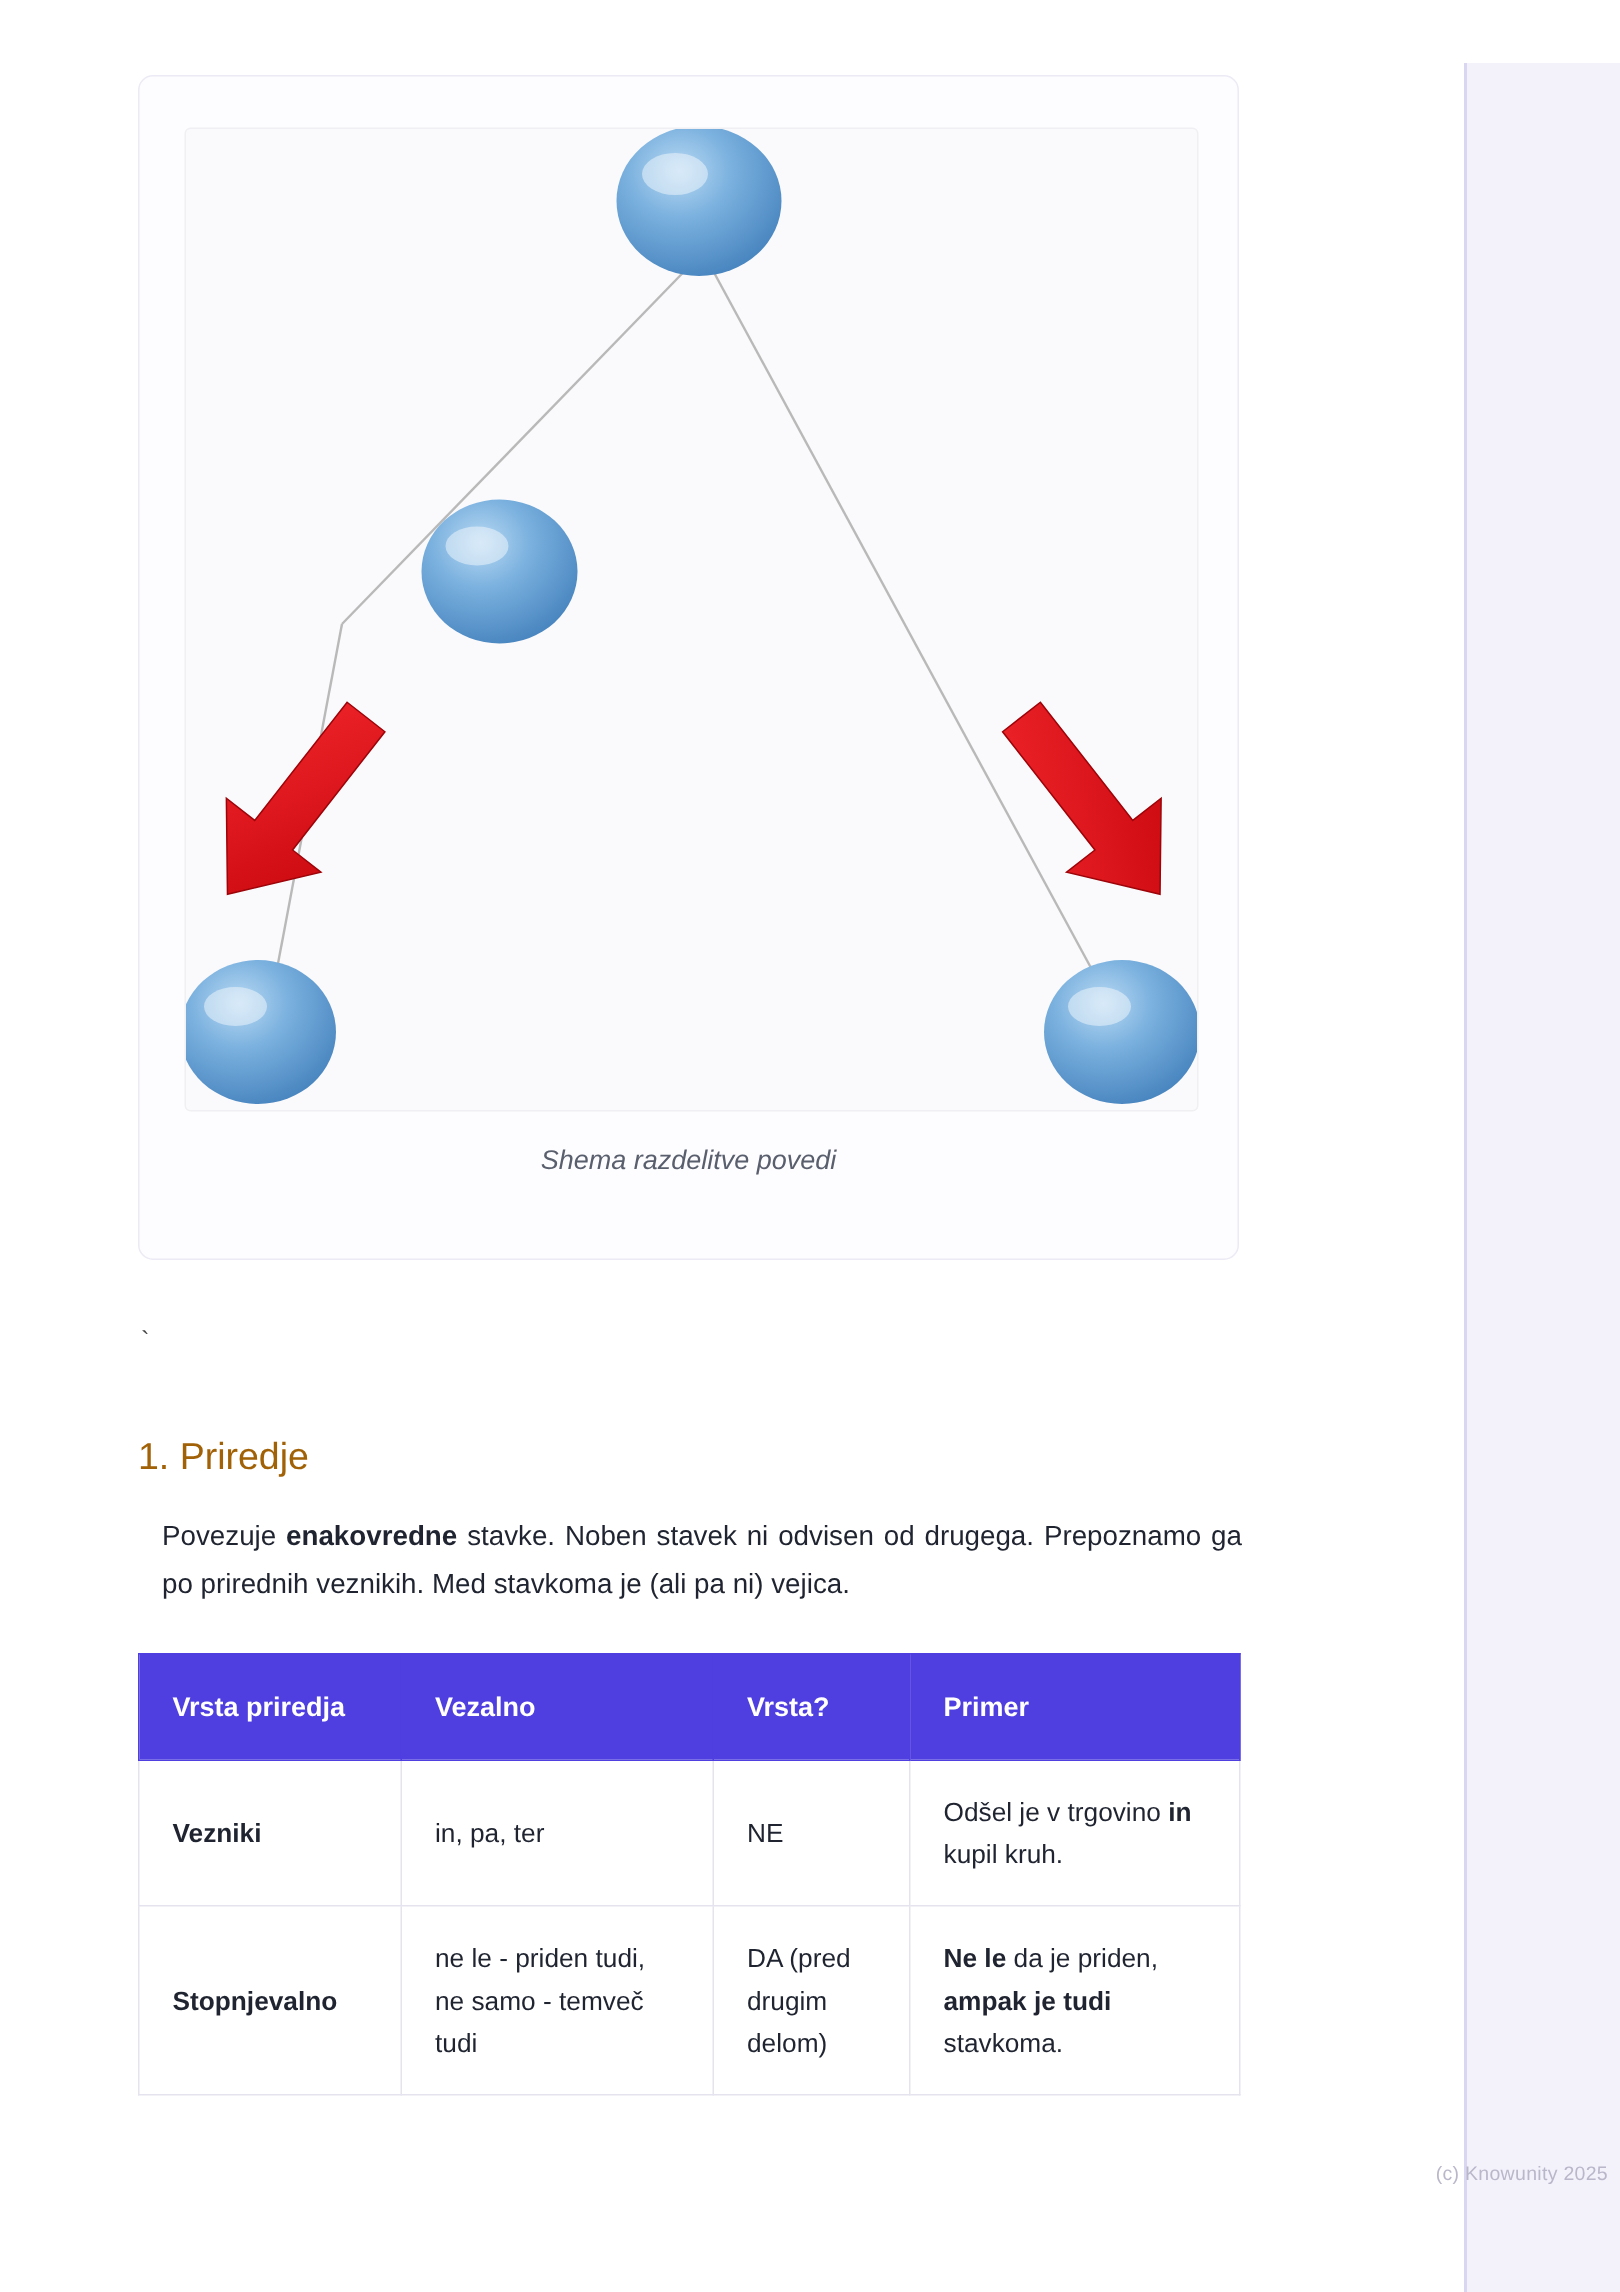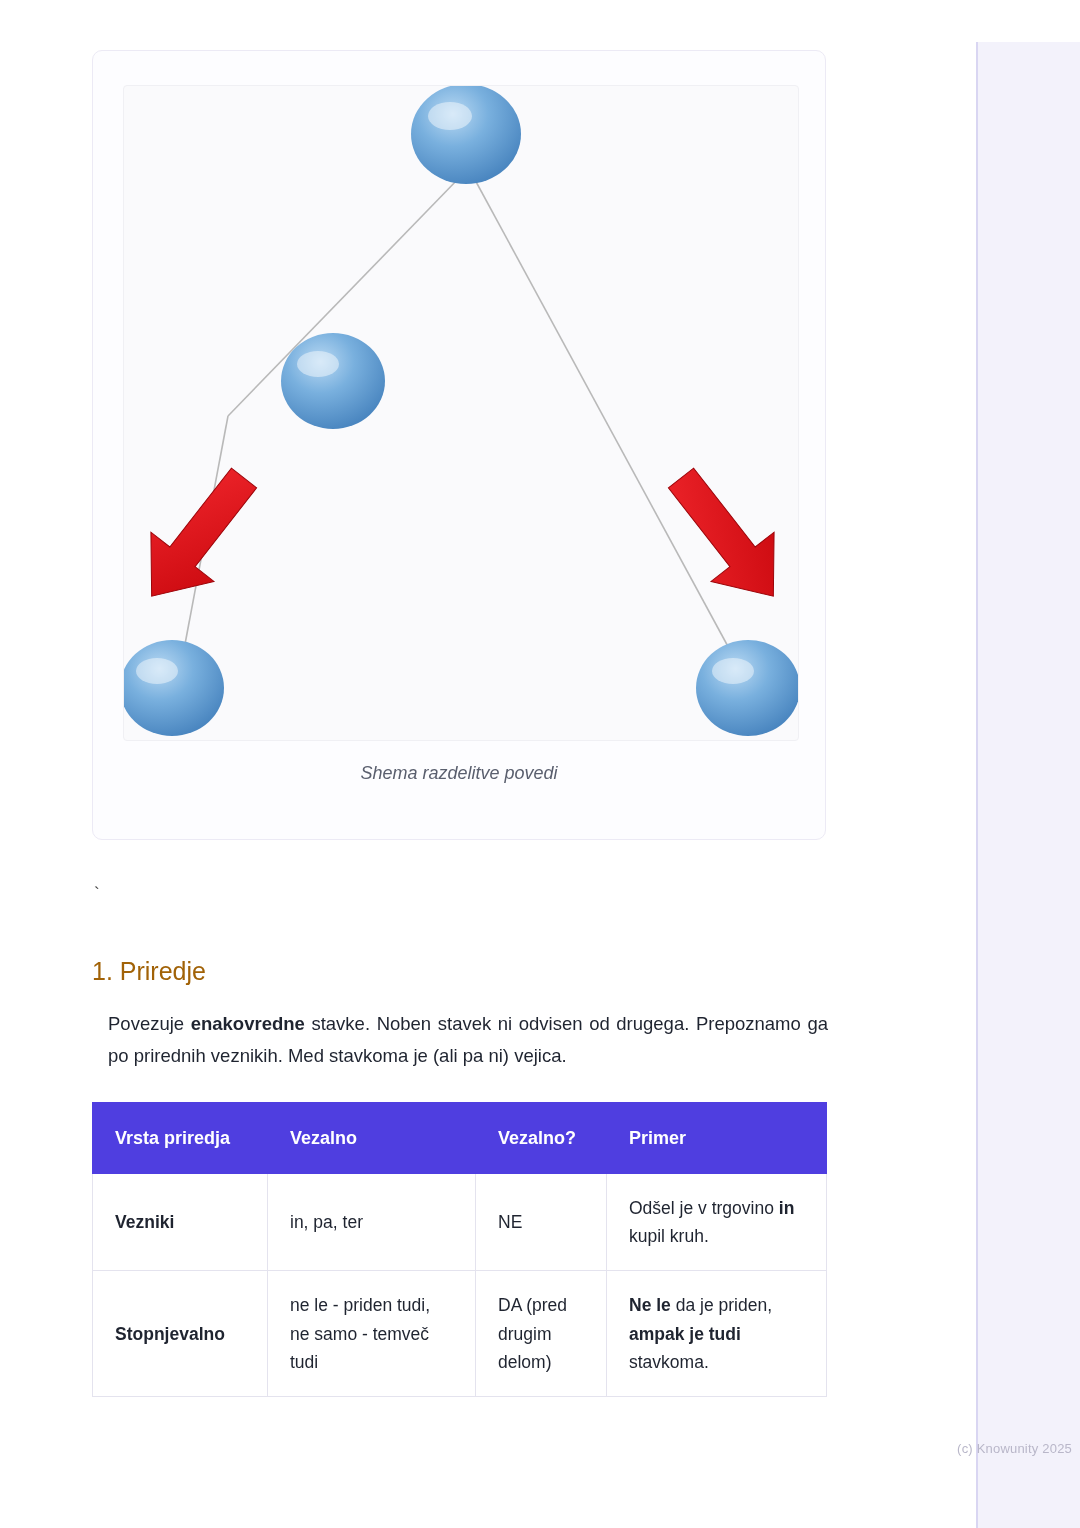--- a/index.html
+++ b/index.html
@@ -225,21 +225,21 @@
       <colgroup>
         <col class="col1">
           <col class="col2">
           <col class="col3">
           <col class="col4">
       </colgroup>
       <thead>
         <tr>
           <th>Vrsta priredja</th>
           <th>Vezalno</th>
-          <th>Vezalno?</th>
+          <th>Vrsta?</th>
           <th>Primer</th>
         </tr>
       </thead>
       <tbody>
         <tr>
           <td><b>Vezniki</b></td>
           <td>in, pa, ter</td>
           <td>NE</td>
           <td><span class="rich"><span>Odšel je v trgovino </span><b>in</b><span> kupil kruh.</span></span></td>
         </tr>

